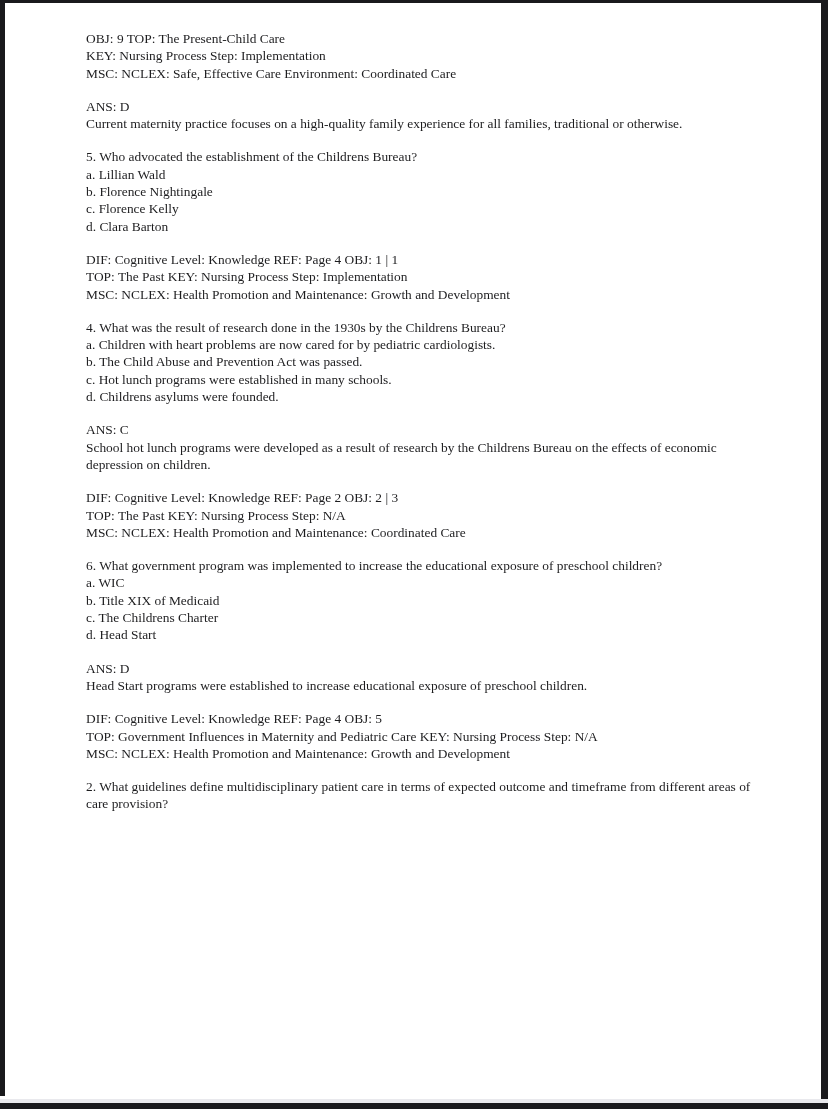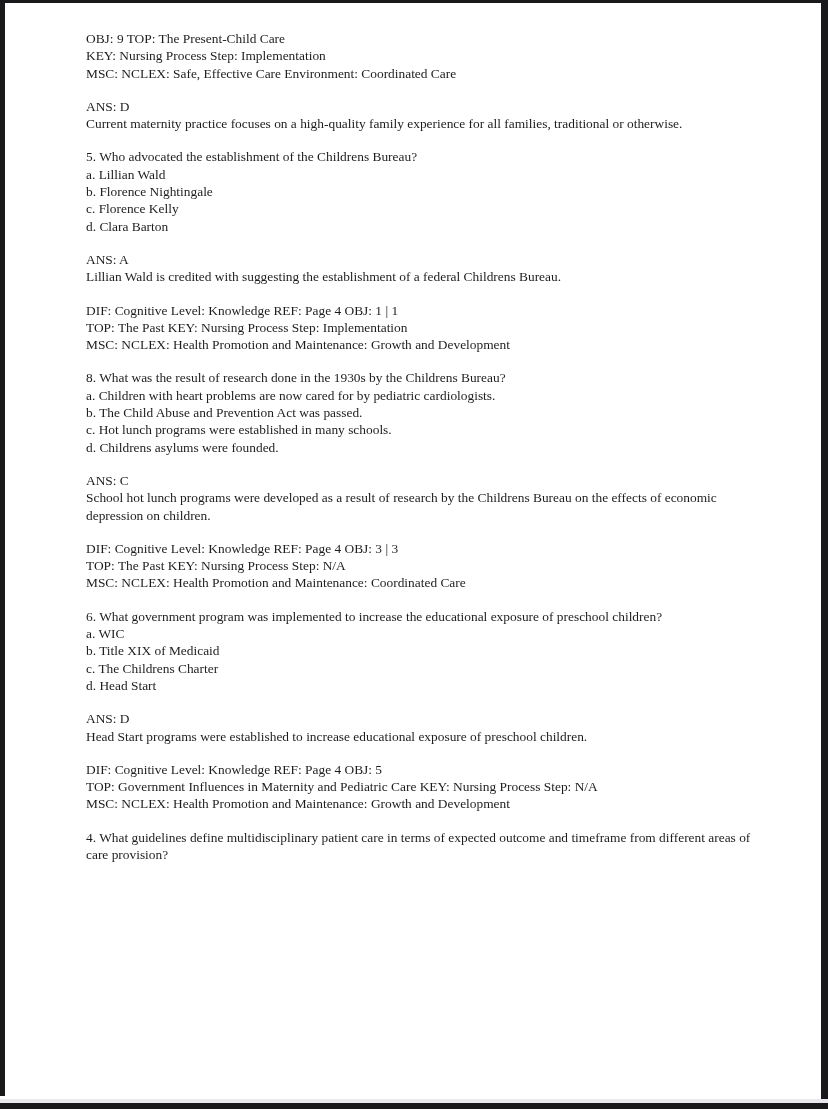--- a/index.html
+++ b/index.html
@@ -54,46 +54,44 @@
     <p class="block">OBJ: 9 TOP: The Present-Child Care
 KEY: Nursing Process Step: Implementation
 MSC: NCLEX: Safe, Effective Care Environment: Coordinated Care</p>
     <p class="block">ANS: D
 Current maternity practice focuses on a high-quality family experience for all families, traditional or otherwise.</p>
     <p class="block">5. Who advocated the establishment of the Childrens Bureau?
 a. Lillian Wald
 b. Florence Nightingale
 c. Florence Kelly
 d. Clara Barton</p>
-    <p class="block">ANS: A
-Lillian Wald is credited with suggesting the establishment of a federal Childrens Bureau.</p>
     <p class="block">DIF: Cognitive Level: Knowledge REF: Page 4 OBJ: 1 | 1
 TOP: The Past KEY: Nursing Process Step: Implementation
 MSC: NCLEX: Health Promotion and Maintenance: Growth and Development</p>
-    <p class="block">8. What was the result of research done in the 1930s by the Childrens Bureau?
+    <p class="block">4. What was the result of research done in the 1930s by the Childrens Bureau?
 a. Children with heart problems are now cared for by pediatric cardiologists.
 b. The Child Abuse and Prevention Act was passed.
 c. Hot lunch programs were established in many schools.
 d. Childrens asylums were founded.</p>
     <p class="block">ANS: C
 School hot lunch programs were developed as a result of research by the Childrens Bureau on the effects of economic depression on children.</p>
-    <p class="block">DIF: Cognitive Level: Knowledge REF: Page 4 OBJ: 3 | 3
+    <p class="block">DIF: Cognitive Level: Knowledge REF: Page 2 OBJ: 2 | 3
 TOP: The Past KEY: Nursing Process Step: N/A
 MSC: NCLEX: Health Promotion and Maintenance: Coordinated Care</p>
     <p class="block">6. What government program was implemented to increase the educational exposure of preschool children?
 a. WIC
 b. Title XIX of Medicaid
 c. The Childrens Charter
 d. Head Start</p>
     <p class="block">ANS: D
 Head Start programs were established to increase educational exposure of preschool children.</p>
     <p class="block">DIF: Cognitive Level: Knowledge REF: Page 4 OBJ: 5
 TOP: Government Influences in Maternity and Pediatric Care KEY: Nursing Process Step: N/A
 MSC: NCLEX: Health Promotion and Maintenance: Growth and Development</p>
-    <p class="block">4. What guidelines define multidisciplinary patient care in terms of expected outcome and timeframe from different areas of care provision?</p>
+    <p class="block">2. What guidelines define multidisciplinary patient care in terms of expected outcome and timeframe from different areas of care provision?</p>
   </div>
 
   <div class="edge edge-top"></div>
   <div class="edge edge-left"></div>
   <div class="edge edge-right"></div>
   <div class="scan-line"></div>
   <div class="edge edge-bottom"></div>
 
 </div>
 

